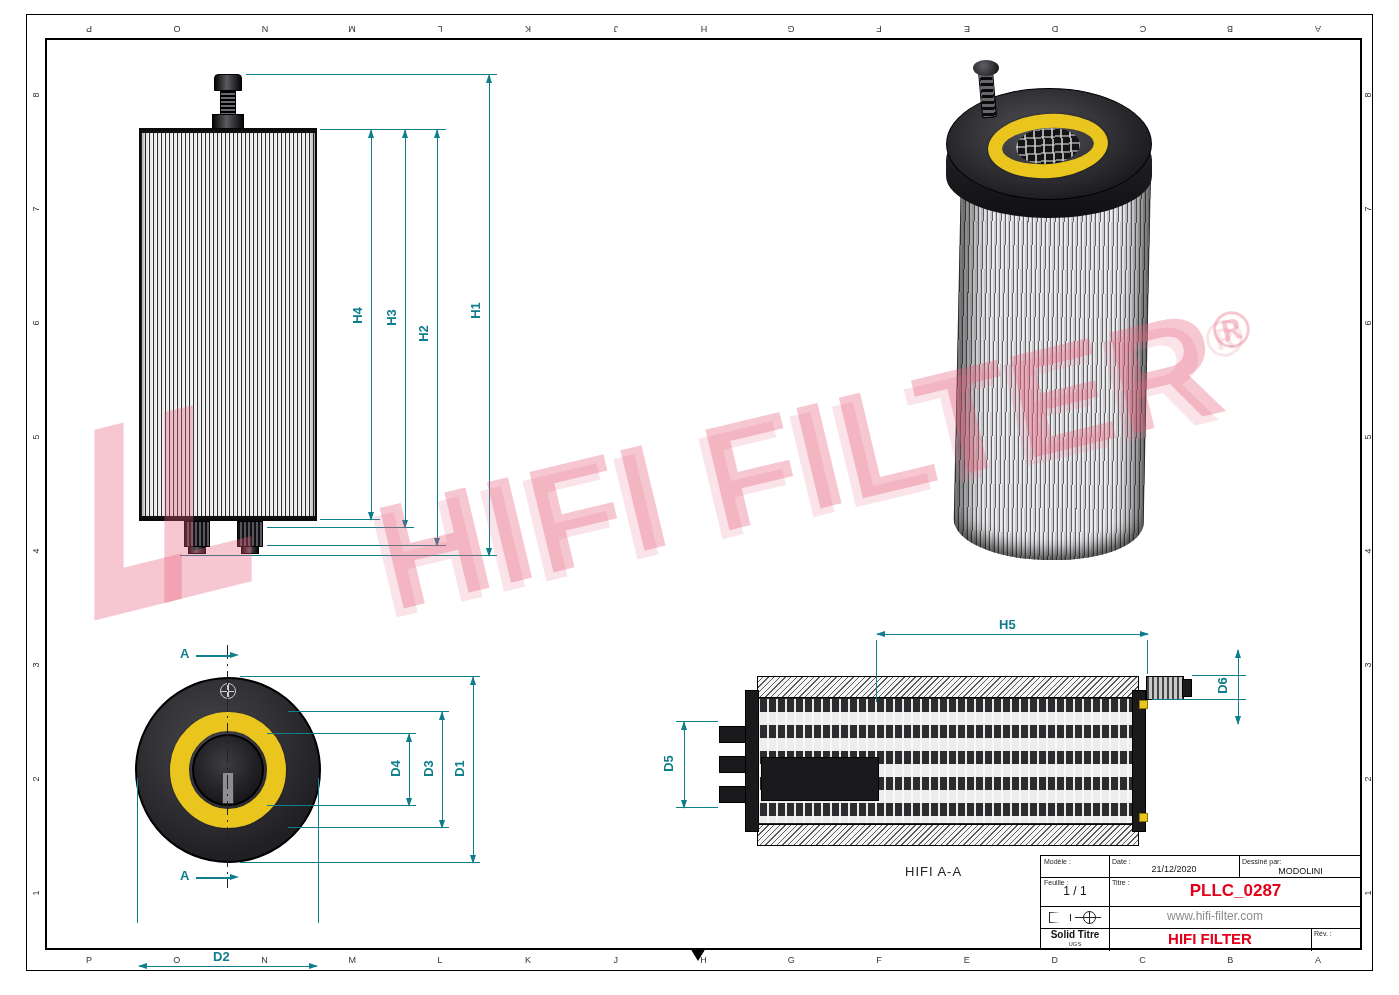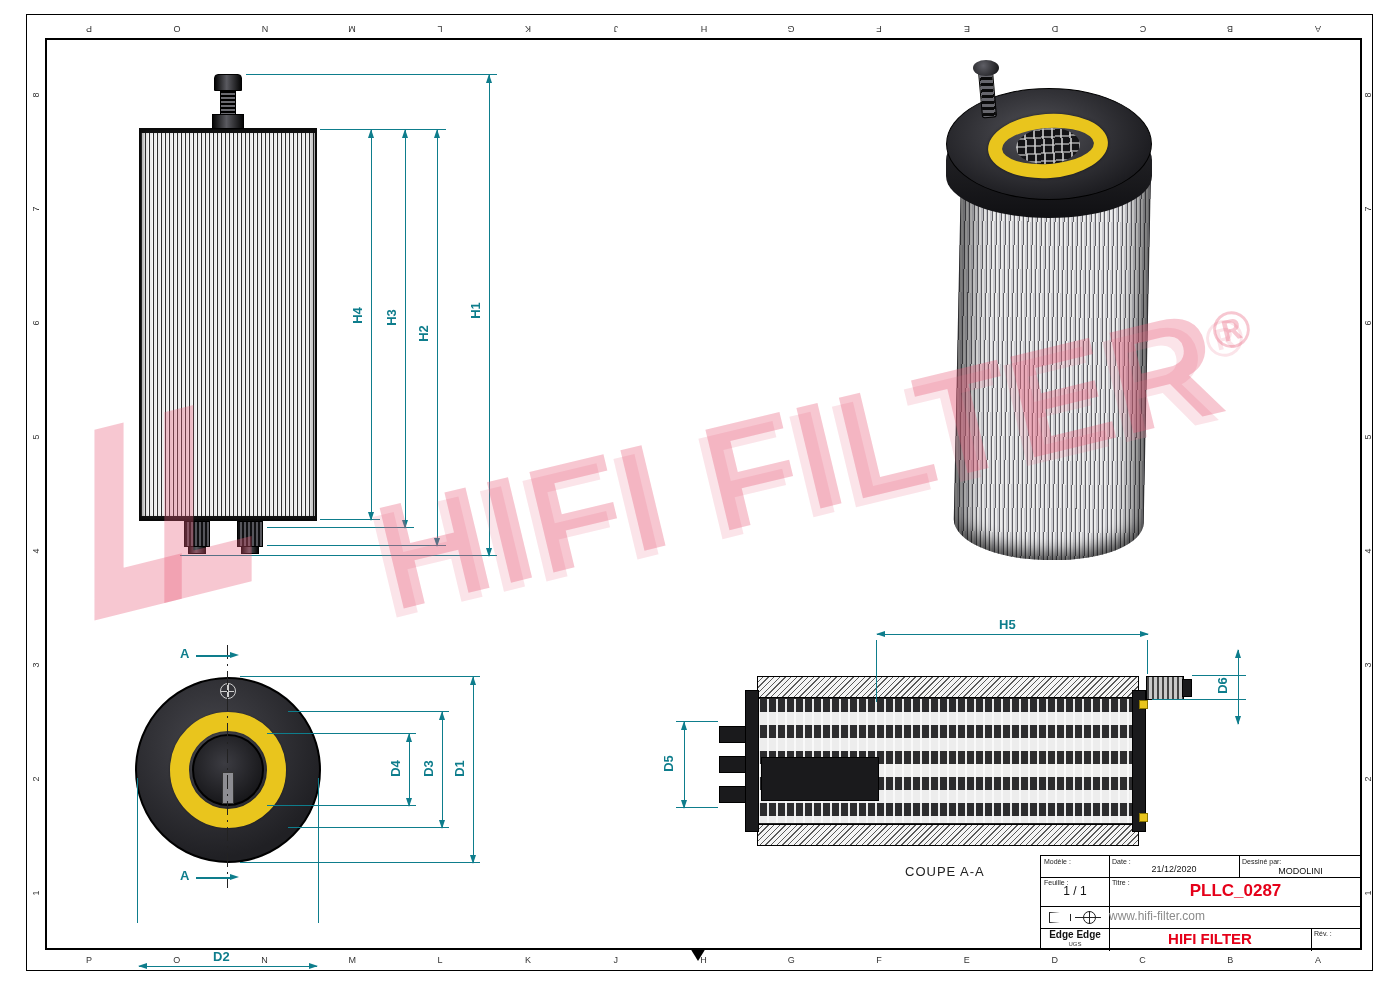--- a/index.html
+++ b/index.html
@@ -110,21 +110,21 @@
   .wm-text sup{font-size:52px;vertical-align:60px;font-weight:800}
   .wm-logo{position:absolute;left:95px;top:400px;width:200px;height:230px;transform:rotate(-14deg);z-index:40;pointer-events:none}
   .wm-logo i{position:absolute;width:90px;height:185px;border-left:30px solid var(--pink);border-bottom:44px solid var(--pink);transform:skewX(-14deg)}
 
   
   .tb{position:absolute;left:1040px;top:855px;width:321px;height:95px;background:#fff;border:1.5px solid #000;z-index:50}
   .tb .line{position:absolute;background:#000}
   .tb .lab{position:absolute;font-size:7px;color:#222}
   .tb .val{position:absolute;font-size:9px;color:#111}
   .tb-part{position:absolute;left:68px;top:25px;width:253px;text-align:center;font-size:17px;font-weight:700;color:var(--red)}
-  .tb-site{position:absolute;left:68px;top:53px;width:212px;font-size:12px;color:#8a8a8a}
+  .tb-site{position:absolute;left:68px;top:53px;width:212px;text-align:center;font-size:12px;color:#8a8a8a}
   .tb-brand{position:absolute;left:68px;top:74px;width:202px;text-align:center;font-size:15px;font-weight:700;color:var(--red)}
   .tb-sheet{position:absolute;left:0;top:28px;width:68px;text-align:center;font-size:12px;color:#111}
   .tb-cad{position:absolute;left:0;top:73px;width:68px;text-align:center;font-size:10px;font-weight:700;color:#111}
   .tb-cadsub{position:absolute;left:0;top:85px;width:68px;text-align:center;font-size:6px;color:#333}
 
   .fold-triangle{position:absolute;left:690px;top:948px;width:0;height:0;z-index:56;
     border-left:8px solid transparent;border-right:8px solid transparent;border-top:13px solid #000}
 </style>
 </head>
 <body>
@@ -311,21 +311,21 @@
     <i class="ar ar-up"></i>
       <i class="ar ar-dn"></i>
     <span class="dlab v" style="left:-25px;top:28px">D6</span>
   </div>
   <div class="vdim" style="left:684px;top:722px;height:86px">
     <i class="ar ar-up"></i>
       <i class="ar ar-dn"></i>
     <span class="dlab v" style="left:-25px;top:34px">D5</span>
   </div>
 
-  <span class="caption" style="left:905px;top:864px">COUPE A-A</span>
+  <span class="caption" style="left:905px;top:864px">HIFI A-A</span>
 
   <div class="wm-logo">
     <i style="left:0;top:8px"></i>
     <i style="left:72px;top:8px"></i>
   </div>
   <div class="wm">
     <span class="wm-text"><span>HIFI FILTER</span><sup>®</sup></span>
   </div>
 
   <div class="tb">
@@ -348,20 +348,20 @@
     <span class="tb-part">PLLC_0287</span>
 
     <div style="position:absolute;left:8px;top:54px;width:54px;height:15px">
       <i style="position:absolute;left:0;top:2px;width:22px;height:11px;border:1.2px solid #222;clip-path:polygon(0 0,100% 18%,100% 82%,0 100%)"></i>
       <i style="position:absolute;left:26px;top:7px;width:26px;height:1px;background:#222"></i>
       <i style="position:absolute;left:34px;top:1px;width:13px;height:13px;border:1.2px solid #222;border-radius:50%"></i>
       <i style="position:absolute;left:40px;top:1px;width:1px;height:13px;background:#222"></i>
     </div>
     <span class="tb-site">www.hifi-filter.com</span>
 
-    <span class="tb-cad">Edge Edge</span>
+    <span class="tb-cad">Solid Titre</span>
     <span class="tb-cadsub">UGS</span>
     <span class="tb-brand">HIFI FILTER</span>
     <span class="lab" style="left:273px;top:74px">Rév. :</span>
   </div>
 
   <div class="fold-triangle"></div>
 </div>
 
 </body></html>

